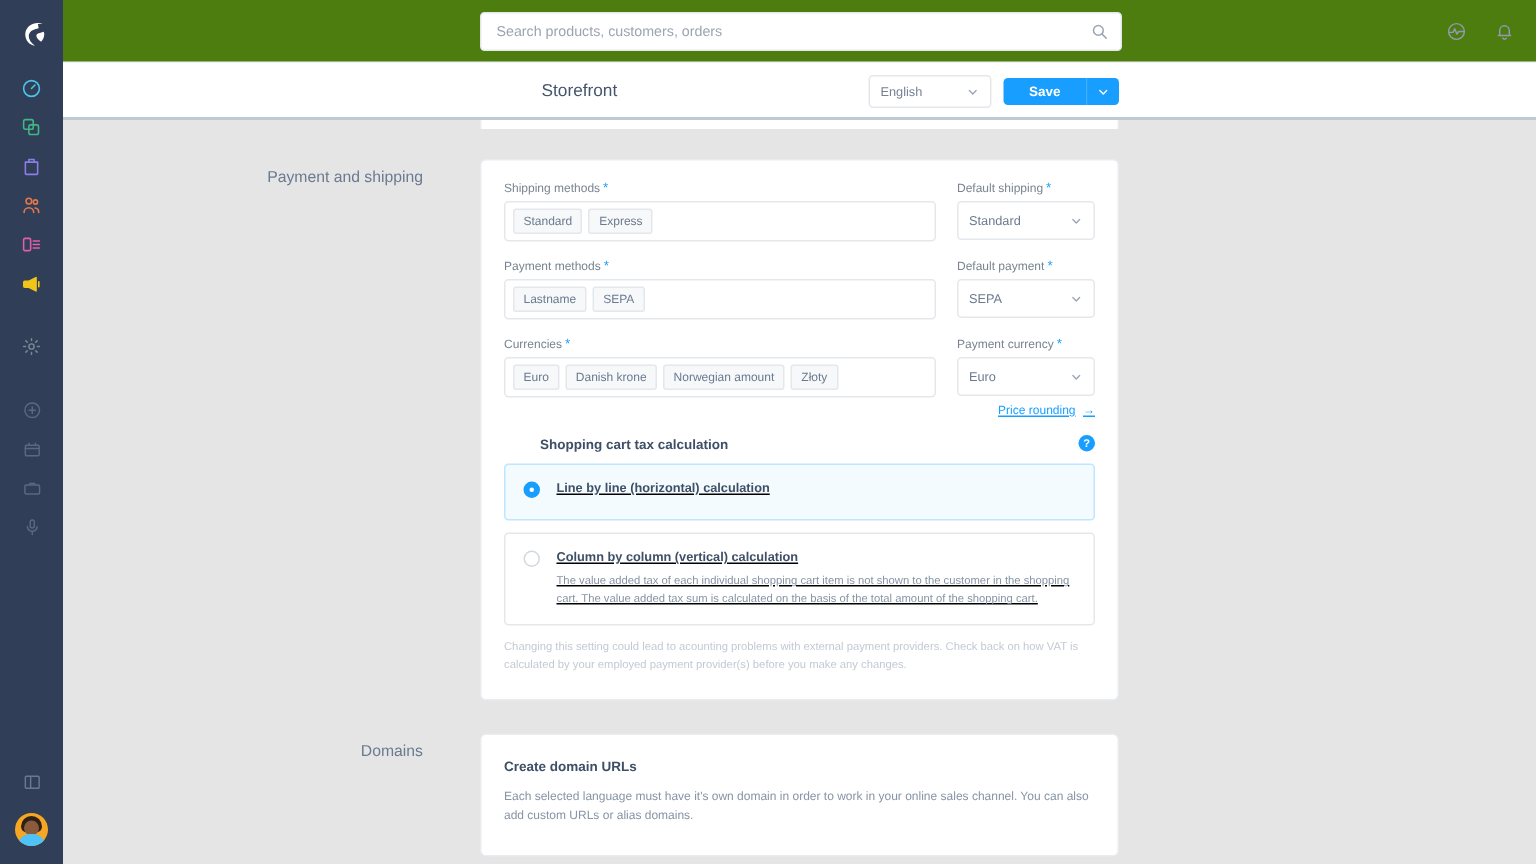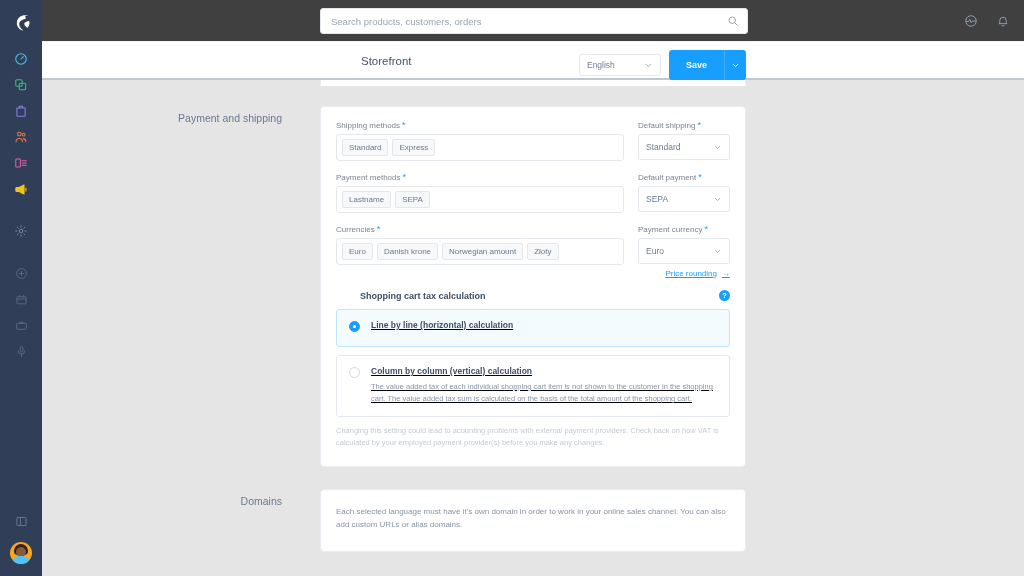--- a/index.html
+++ b/index.html
@@ -45,21 +45,21 @@
   }
   .avatar .hair { position: absolute; left: 4px; top: 2px; width: 14px; height: 11px; border-radius: 7px 7px 4px 4px; background: #2f2117; }
   .avatar .face { position: absolute; left: 6px; top: 5px; width: 10px; height: 10px; border-radius: 50%; background: #8b5a3c; }
   .avatar .body { position: absolute; left: 2px; bottom: 0; width: 18px; height: 8px; border-radius: 9px 9px 0 0; background: #4fc3f7; }
 
   
   .right { flex: 1 1 auto; display: flex; flex-direction: column; min-width: 0; }
 
   
   .topbar {
-    height: 42px; background: #404040;
+    height: 42px; background: #4d7c0f;
     border-bottom: 1px solid #eef1f5;
     display: flex; align-items: center;
     position: relative; flex: 0 0 42px;
   }
   .search-wrap {
     position: absolute; left: 278px; top: 8px;
     width: 428px; height: 26px;
     border: 1px solid #e4e7ec; border-radius: 3px;
     background: #fff;
     display: flex; align-items: center;
@@ -92,21 +92,21 @@
     position: absolute; right: 278px; top: 8px;
     display: flex; align-items: center; gap: 8px;
   }
   .lang-select {
     width: 82px; height: 22px;
     border: 1px solid #e4e7ec; border-radius: 3px; background: #fff;
     display: flex; align-items: center; justify-content: space-between;
     padding: 0 7px; cursor: pointer;
     font-size: 8.5px; color: #758195;
   }
-  .save-group { display: flex; height: 30px; cursor: pointer; }
+  .save-group { display: flex; height: 18px; cursor: pointer; }
   .save-btn {
     background: #189eff; color: #fff;
     font-size: 9px; font-weight: 600;
     padding: 0 17px; border-radius: 3px 0 0 3px;
     display: flex; align-items: center;
   }
   .save-caret {
     background: #189eff; width: 22px;
     border-radius: 0 3px 3px 0;
     border-left: 1px solid #3fb0ff;
@@ -476,20 +476,21 @@
               <div class="note">Changing this setting could lead to acounting problems with external payment providers. Check back on how VAT is calculated by your employed payment provider(s) before you make any changes.</div>
 
             </div>
           </div>
         </div>
 
         <div class="section" style="margin-top:22px">
           <div class="section-label">Domains</div>
           <div class="card">
             <div class="card-pad" style="padding:16px 15px 20px 15px">
+              <div class="domain-title">Create domain URLs</div>
               <div class="domain-desc">Each selected language must have it's own domain in order to work in your online sales channel.  You can also add custom URLs or alias domains.</div>
             </div>
           </div>
         </div>
 
       </div>
     </div>
   </div>
 </div>
 

